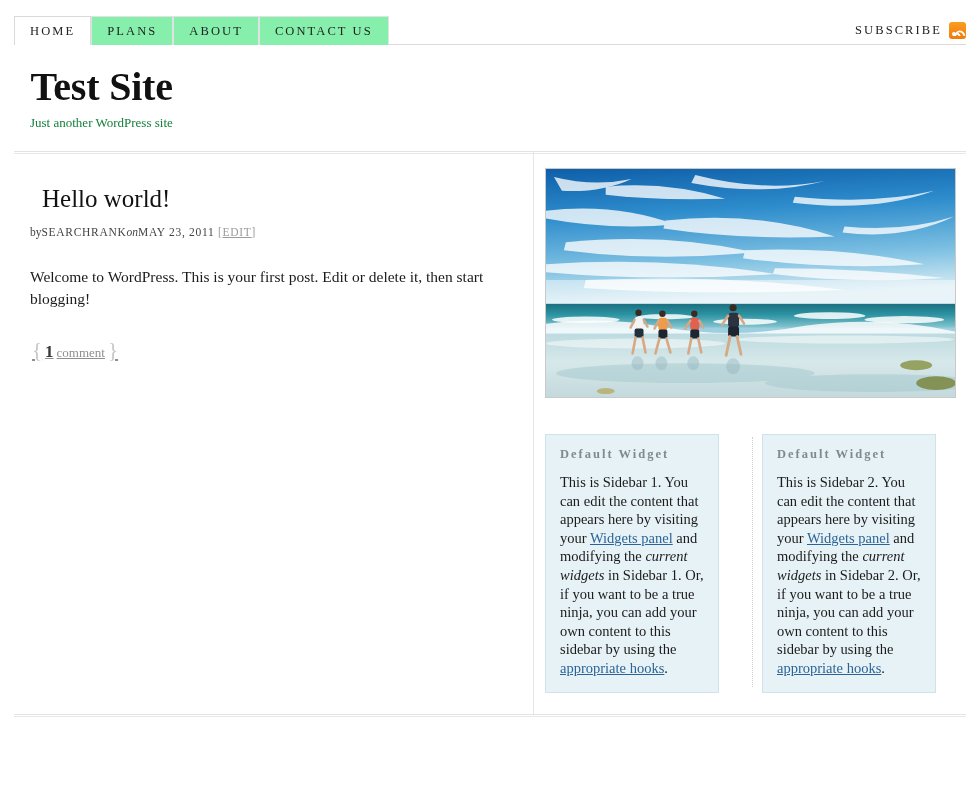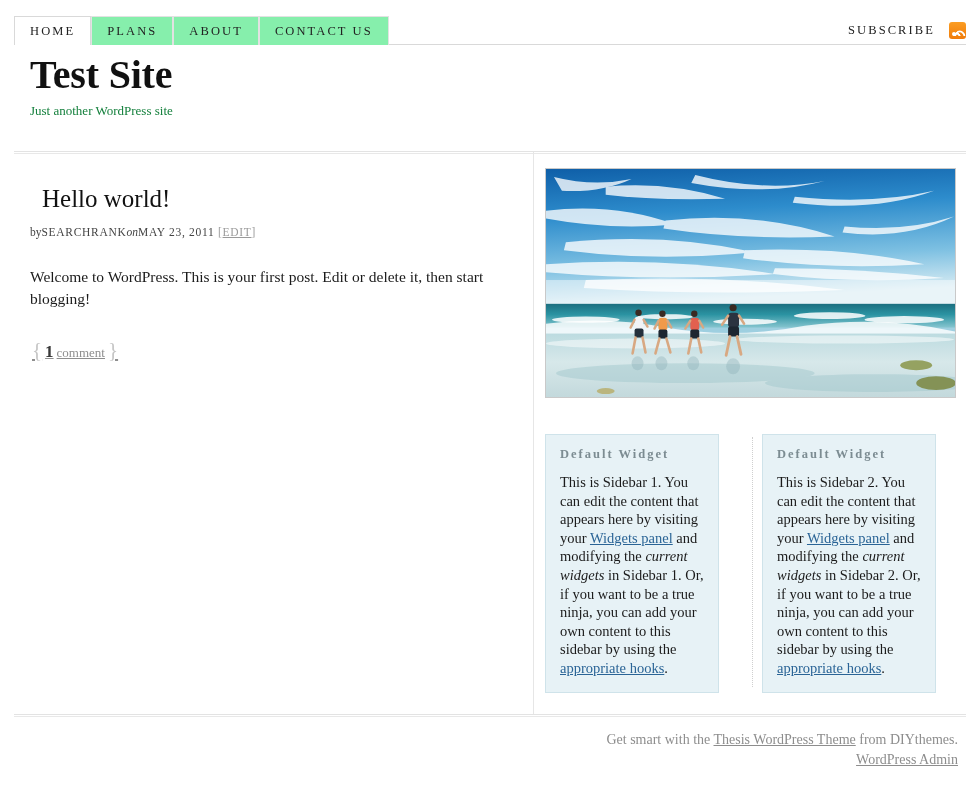--- a/index.html
+++ b/index.html
@@ -45,21 +45,21 @@
     border-top: 1px solid #d9d9d9;
     border-right: 1px solid #d9d9d9;
     position: relative; z-index: 3;
   }
   .navitem.active::after {
     content:""; position:absolute; left:0; right:0; bottom:-1px; height:1px; background:#fff;
   }
 
   .subscribe {
     position: absolute; right: 14px; top: 22px;
-    display: flex; align-items: center; gap: 14px;
+    display: flex; align-items: center; gap: 7px;
     text-decoration: none;
   }
   .subscribe-label {
     font-family: "Liberation Serif","DejaVu Serif",serif;
     font-size: 12.5px; letter-spacing: 2.1px; color: #222;
   }
   .rss {
     width: 17px; height: 17px; border-radius: 3px;
     background: linear-gradient(#fb9d23, #f07c0a);
     position: relative; display:inline-block;
@@ -73,21 +73,21 @@
     border: 2px solid #fff; border-right-color: transparent;
     border-bottom-color: transparent;
     border-radius: 50%;
     transform: rotate(45deg);
     transform-origin: left bottom;
   }
   .rss .arc1 { width: 7px; height: 7px; }
   .rss .arc2 { width: 11px; height: 11px; }
 
   
-  .header { position: absolute; left: 30px; top: 52px; }
+  .header { position: absolute; left: 30px; top: 64px; text-align: right; }
   .site-title {
     margin: 0;
     font-family: "Liberation Serif","DejaVu Serif",serif;
     font-size: 40px; font-weight: bold; color: #111; line-height: 46px;
     letter-spacing: -0.2px;
   }
   .site-tagline {
     margin: 4px 0 7px 0;
     font-family: "Liberation Serif","DejaVu Serif",serif;
     font-size: 13px; color: #15803d; line-height: 18px;
@@ -347,18 +347,14 @@
     </div>
 
     <div class="widget w2">
       <h3 class="widget-title">Default Widget</h3>
       <div class="widget-body"><span>This is Sidebar 2. You can edit the content that appears here by visiting your </span><a href="#">Widgets panel</a><span> and modifying the </span><em>current widgets</em><span> in Sidebar 2. Or, if you want to be a true ninja, you can add your own content to this sidebar by using the </span><a href="#">appropriate hooks</a><span>.</span></div>
     </div>
 
   </div>
 
   <div class="rule-bottom"></div>
-  <div class="footer">
-    <div><span>Get smart with the </span><a href="#">Thesis WordPress Theme</a><span> from DIYthemes.</span></div>
-    <div><a href="#">WordPress Admin</a></div>
-  </div>
 
 </div>
 
 </body></html>

